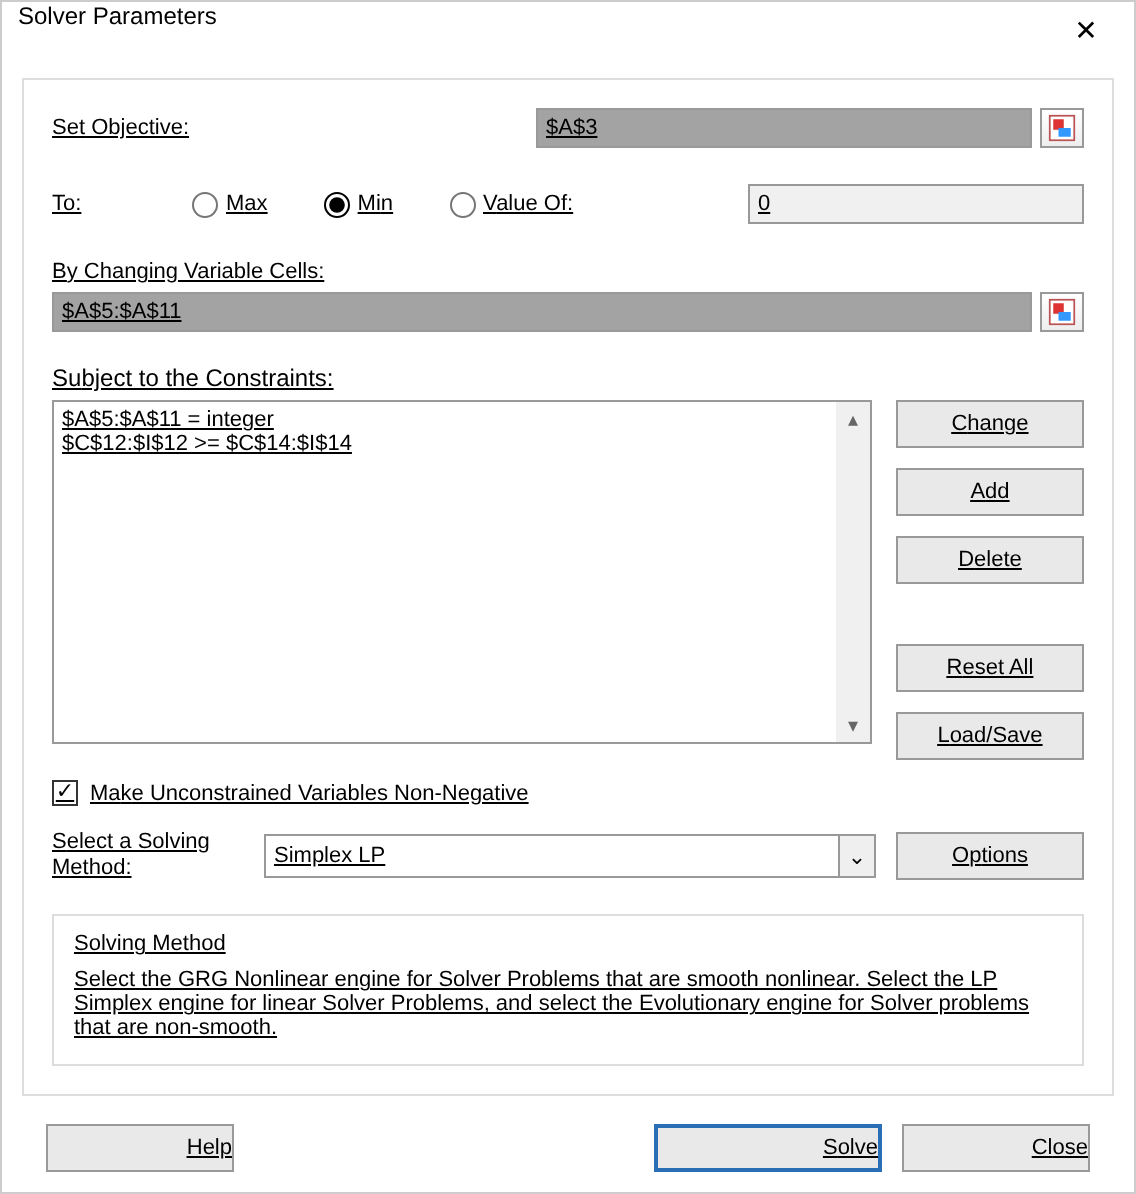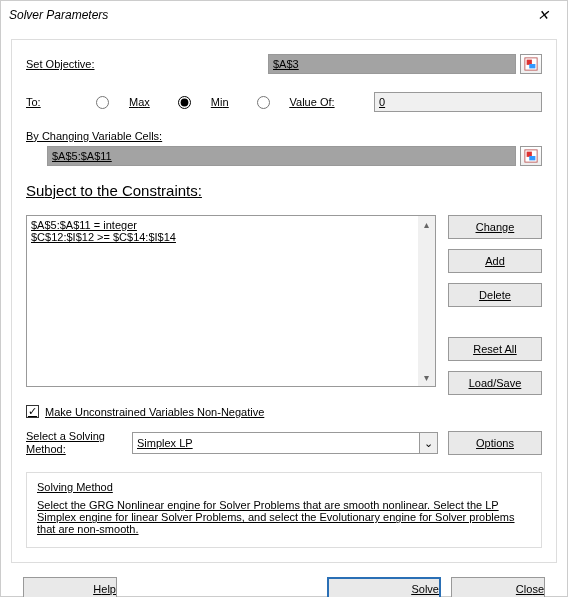--- a/index.html
+++ b/index.html
@@ -1,31 +1,31 @@
 <!DOCTYPE html>
 <html><head>
 <meta charset="utf-8">
 <style>
 * { box-sizing: border-box; font-family: "Segoe UI", Tahoma, sans-serif; }
 body { margin: 0; background: #fff; }
 .window { width: 568px; height: 597px; background: #fff; border: 1px solid #ccc; display: flex; flex-direction: column; }
-.titlebar { height: 30px; display: flex; align-items: center; padding: 0 4px 0 8px; font-size: 12px; color: #000; font-style: italic; }
+.titlebar { height: 30px; display: flex; padding: 0 4px 0 8px; font-size: 12px; color: #000; }
 .titlebar .spacer { flex: 1; }
 .close-x { width: 40px; height: 28px; display: flex; align-items: center; justify-content: center; font-size: 14px; color: #000; font-family: Arial; }
 .body { flex: 1; padding: 10px 10px 14px 10px; display: flex; flex-direction: column; text-decoration: underline; }
 .panel { flex: 1; border: 1px solid #ddd; background: #fff; padding: 14px 14px 14px 14px; position: relative; }
 .row { display: flex; align-items: center; font-size: 11px; color: #000; }
 .label { white-space: nowrap; }
 .label u { text-decoration: underline; }
 .input-text { height: 20px; border: 1px solid #999; background: #a3a3a3; font-size: 11px; padding: 0 4px; color: #000; }
 .input-readonly { background: #f0f0f0; }
 .icon-btn { width: 22px; height: 20px; border: 1px solid #999; background: linear-gradient(#fff,#eee); display: flex; align-items: center; justify-content: center; margin-left: 4px; }
 .icon-btn svg { width: 14px; height: 14px; }
 .radio-row { display: flex; align-items: center; gap: 28px; margin-left: 36px; }
-.radio { display: flex; align-items: center; gap: 20px; font-size: 11px; }
+.radio { display: flex; align-items: center; gap: 4px; font-size: 11px; }
 .side-btn { width: 94px; height: 24px; border: 1px solid #999; background: #e9e9e9; font-size: 11px; display: flex; align-items: center; justify-content: center; }
 .side-btn u { text-decoration: underline; }
 .constraints-area { display: flex; gap: 12px; }
 .listbox { flex: 1; height: 172px; border: 1px solid #999; background: #fff; font-size: 11px; padding: 3px 4px; color: #000; position: relative; overflow: hidden; }
 .listbox .scroll { position: absolute; right: 0; top: 0; width: 17px; height: 100%; background: #f0f0f0; display: flex; flex-direction: column; }
 .scroll-arrow { height: 17px; display: flex; align-items: center; justify-content: center; color: #666; font-size: 10px; }
 .scroll-track { flex: 1; }
 .side-col { width: 94px; display: flex; flex-direction: column; gap: 10px; }
 .checkbox-row { display: flex; align-items: center; gap: 6px; font-size: 11px; margin-top: 10px; }
 .checkbox-box { width: 13px; height: 13px; border: 1px solid #333; display: flex; align-items: center; justify-content: center; font-size: 11px; line-height: 1; }
@@ -80,34 +80,34 @@
               <span><u>V</u>alue Of:</span>
           </label>
         </div>
         <div style="flex:1"></div>
         <input class="input-text input-readonly" style="width: 168px;" value="0">
       </div>
 
       <div style="margin-top:18px;">
         <div class="label" style="font-size:11px;"><u>B</u>y Changing Variable Cells:</div>
         <div class="row" style="margin-top:4px;">
-          <input class="input-text" style="flex: 1 1 0%; margin-left: 21px;" value="$A$5:$A$11">
+          <input class="input-text" style="flex: 1 1 0%;" value="$A$5:$A$11">
           <div class="icon-btn">
             <svg viewBox="0 0 16 16">
                 <rect x="1" y="1" width="14" height="14" fill="#fff" stroke="#b55"></rect>
                 <rect x="3" y="3" width="6" height="6" fill="#d33"></rect>
                 <rect x="6" y="8" width="7" height="5" fill="#39f"></rect>
               </svg>
           </div>
         </div>
       </div>
 
       <div style="margin-top:16px;">
-        <div class="label" style="font-size:15px;">S<u>u</u>bject to the Constraints:</div>
-        <div class="constraints-area" style="margin-top:16px;">
+        <div class="label" style="font-size:12px;">S<u>u</u>bject to the Constraints:</div>
+        <div class="constraints-area" style="margin-top:4px;">
           <div class="listbox">
             <div>$A$5:$A$11 = integer</div>
             <div>$C$12:$I$12 &gt;= $C$14:$I$14</div>
             <div class="scroll">
               <div class="scroll-arrow">▴</div>
               <div class="scroll-track"></div>
               <div class="scroll-arrow">▾</div>
             </div>
           </div>
           <div class="side-col">

